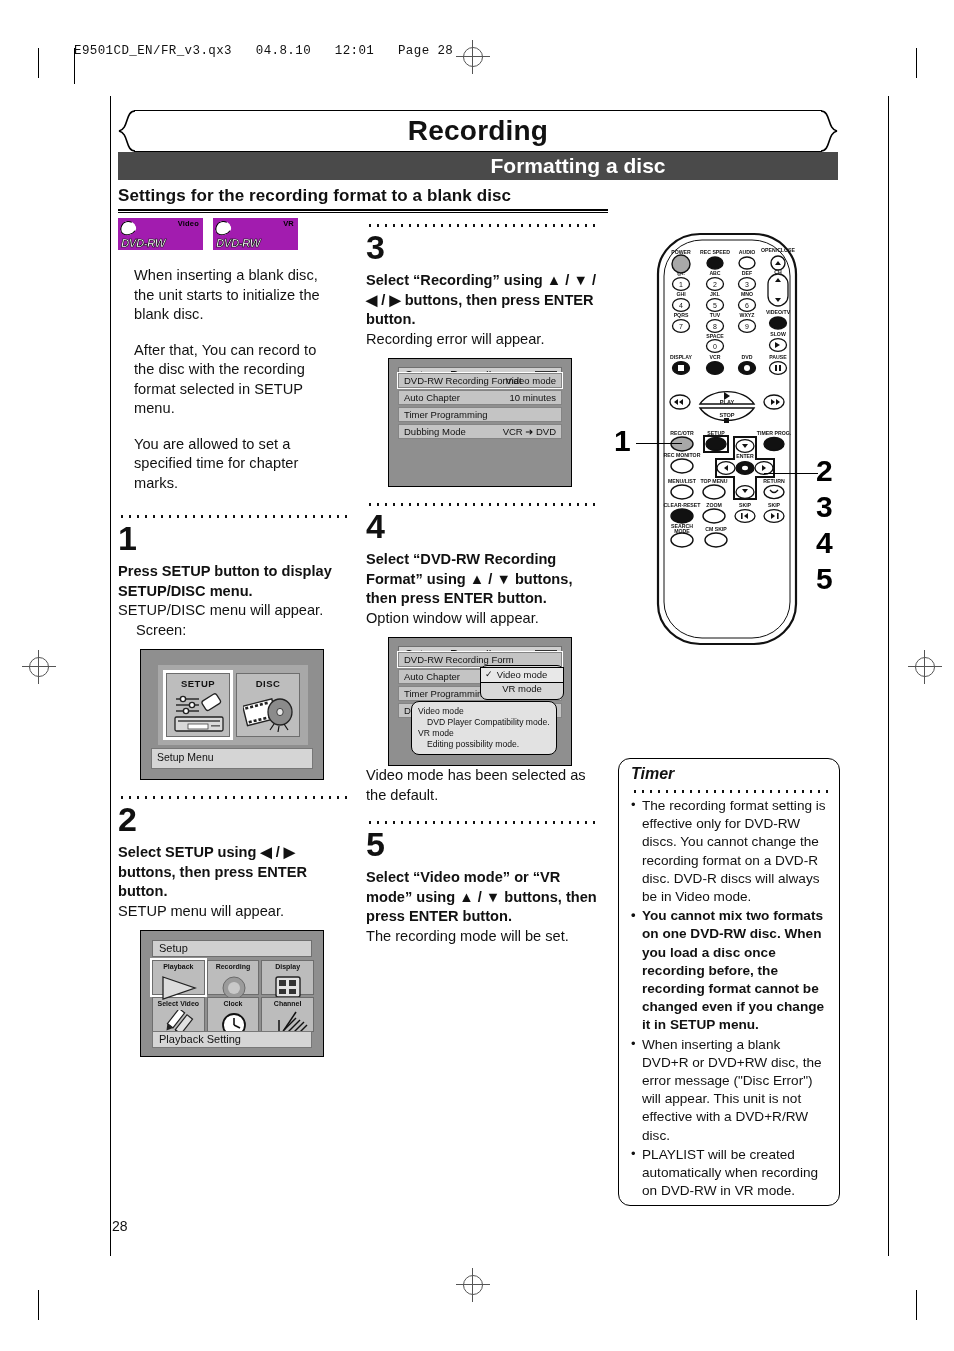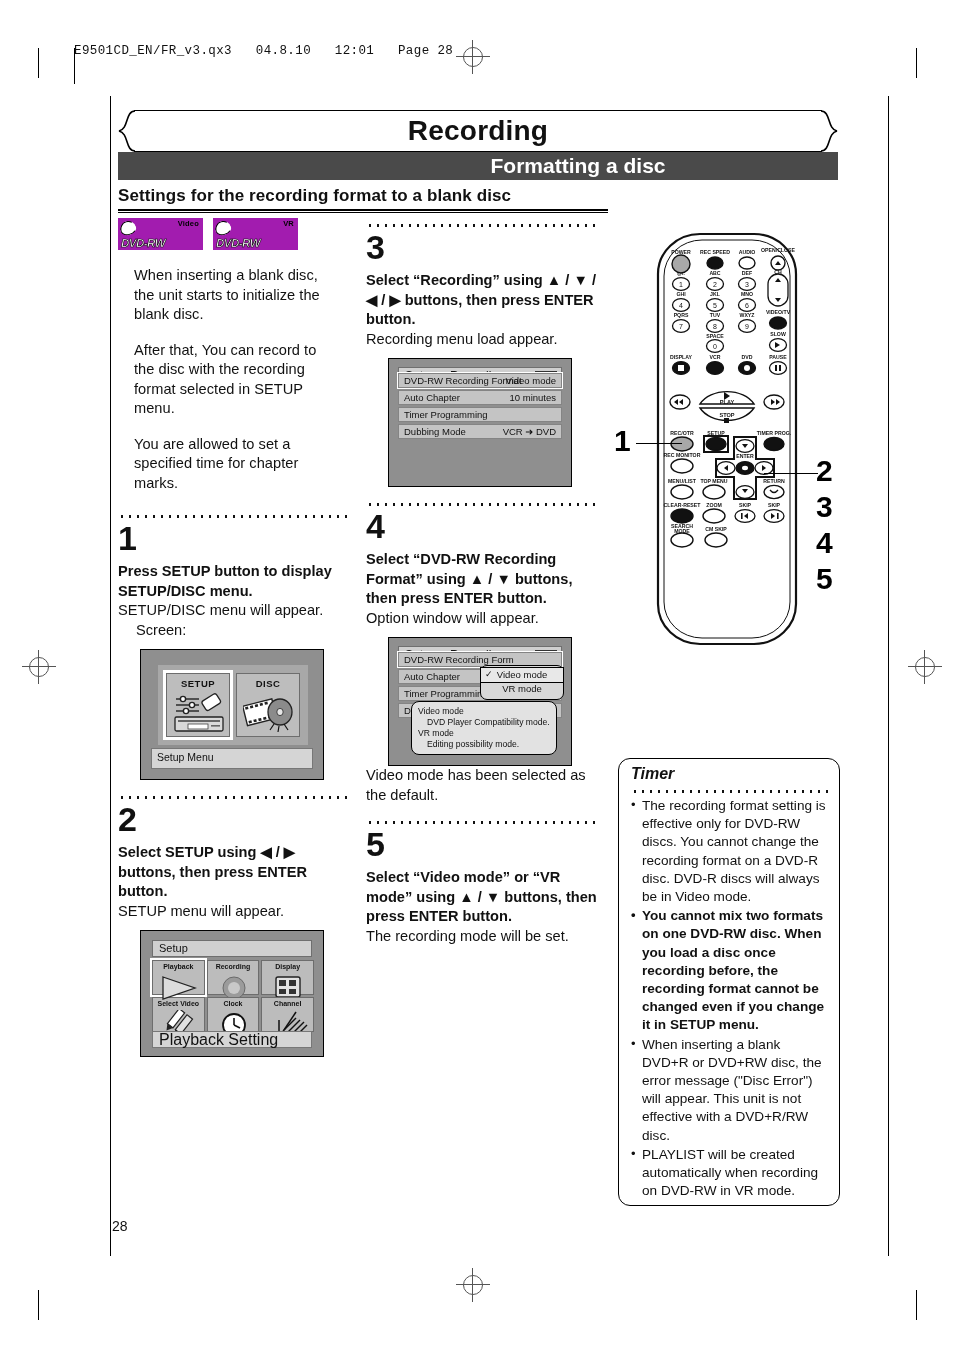--- a/index.html
+++ b/index.html
@@ -178,21 +178,21 @@
   }
   .su-cell.sel { outline:2px solid #fff; z-index:2; }
   .su-cell .cl {
     position:absolute; left:0; right:0; top:2px; text-align:center;
     font-size:7px; font-weight:bold; color:#111; line-height:7.5px;
   }
   .su-cell .cart { position:absolute; left:4px; right:4px; top:12px; bottom:2px; }
   .su-status {
     position:absolute; left:11px; right:11px; bottom:8px; height:17px;
     background:#d5d5d5; border:1px solid #777;
-    font-size:16px; line-height:15px; padding-left:6px; color:#111;
+    font-size:11px; line-height:15px; padding-left:6px; color:#111;
   }
 
   
   .rec-hdr {
     position:absolute; left:9px; right:9px; top:8px; height:18px;
     background:#cfcfcf; border:1px solid #6f6f6f;
   }
   .rec-hdr .t {
     position:absolute; left:6px; top:1px; font-size:12px; line-height:15px; color:#111;
   }
@@ -479,21 +479,21 @@
       </div>
       <div class="su-status">Playback Setting</div>
     </div>
   </div>
 
   <div class="col col-2">
 
     <div class="dots" style="margin-top:0;"></div>
     <div class="stepnum">3</div>
     <p class="stepttl">Select “Recording” using ▲ / ▼ / ◀ / ▶ buttons, then press ENTER button.</p>
-    <p class="stepsub">Recording menu load appear.</p>
+    <p class="stepsub">Recording error will appear.</p>
 
     <div class="screen s3">
       <div class="rec-hdr">
         <span class="t">Setup &gt; Recording</span>
         <span class="dvd">DVD</span>
       </div>
       <div class="rec-rows">
         <div class="rec-row sel">
           <span class="lbl">DVD-RW Recording Format</span>
           <span class="val">Video mode</span>

